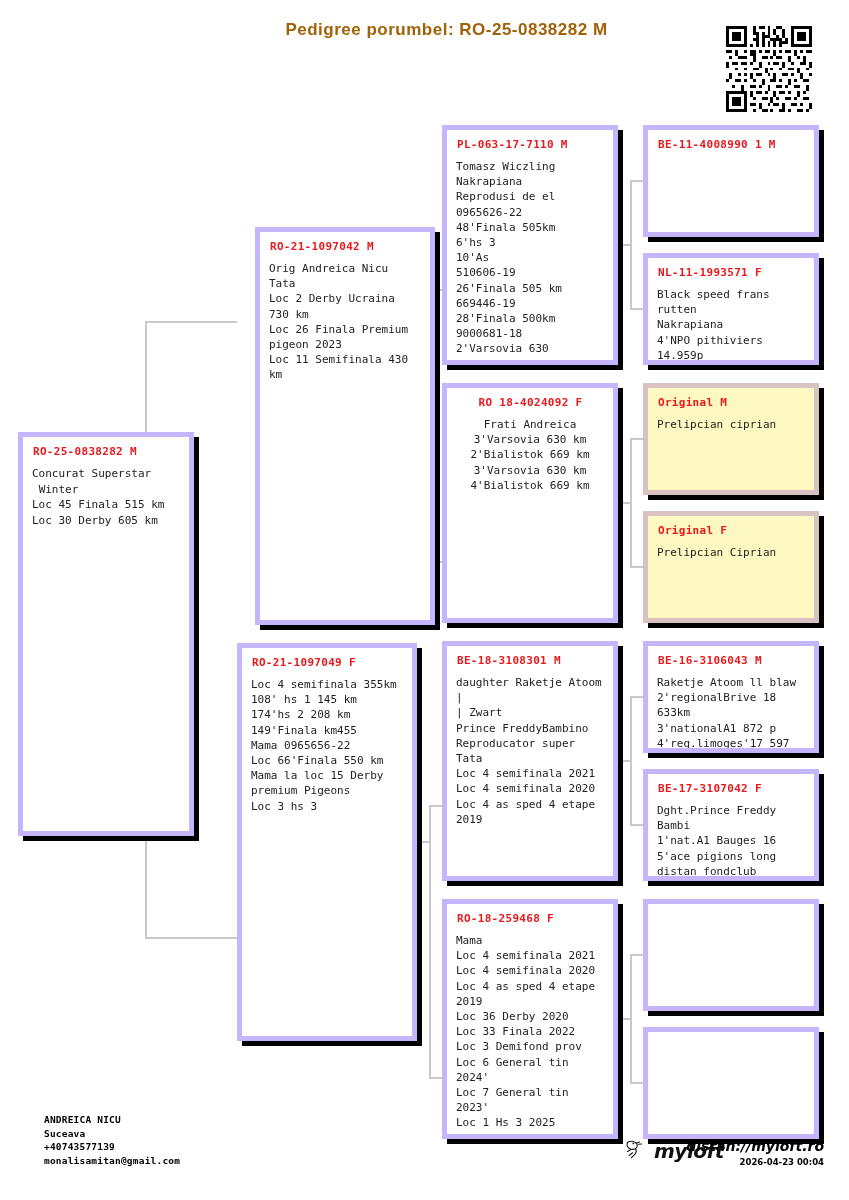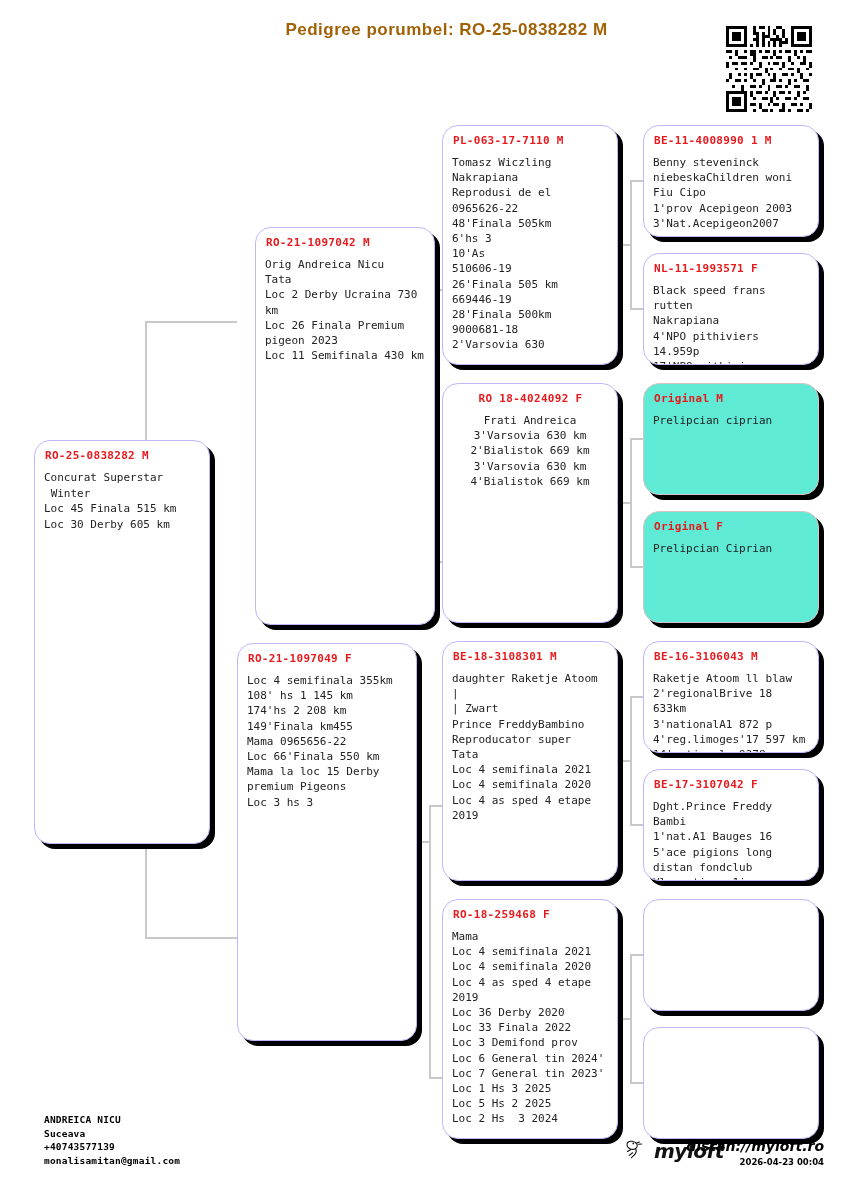--- a/index.html
+++ b/index.html
@@ -22,40 +22,40 @@
   .qr svg{display:block;}
 
   
   .lines{position:absolute;left:0;top:0;width:849px;height:1200px;pointer-events:none;}
 
   
   .card{
     position:absolute;
     box-sizing:border-box;
     background:#ffffff;
-    border:1px solid #c4b5fd;
-    border-radius:16px;
+    border:5px solid #c4b5fd;
+    border-radius:0;
     box-shadow:5px 5px 0 0 #000;
     padding:7px 9px 8px 9px;
     overflow:hidden;
   }
-  .card.pink{background:#5eead4;border-color:#d9c3c2;}
+  .card.pink{background:#fef9c3;border-color:#d9c3c2;}
   .card.empty{padding:0;}
   .card .hdr{
     color:#e8191d;font-size:11px;font-weight:bold;
     letter-spacing:0.3px;line-height:14px;margin:1px 0 7px 1px;
     white-space:nowrap;
   }
   .card .body{
     font-size:11px;line-height:15.2px;color:#222;
     white-space:pre-wrap;word-break:break-word;
   }
 
   
-  #root-card{left:34px;top:432px;width:176px;height:404px;margin-top:8px;}
+  #root-card{left:18px;top:432px;width:176px;height:404px;}
   #root-card .body{line-height:15.6px;}
 
   
   #g2-father{left:255px;top:227px;width:180px;height:398px;}
   #g2-mother{left:237px;top:643px;width:180px;height:398px;}
 
   
   #g3-ff{left:442px;top:125px;width:176px;height:240px;}
   #g3-fm{left:442px;top:383px;width:176px;height:240px;text-align:center;}
   #g3-mf{left:442px;top:641px;width:176px;height:240px;}
@@ -362,24 +362,20 @@
 Loc 3 Demifond prov
 Loc 6 General tin 2024'
 Loc 7 General tin 2023'
 Loc 1 Hs 3 2025
 Loc 5 Hs 2 2025
 Loc 2 Hs  3 2024</div>
   </div>
 
   <div class="card" id="g4-fff">
     <div class="hdr">BE-11-4008990 1 M</div>
-    <div class="body">Benny steveninck niebeskaChildren woni
-Fiu Cipo
-1'prov Acepigeon 2003
-3'Nat.Acepigeon2007</div>
   </div>
   <div class="card" id="g4-ffm">
     <div class="hdr">NL-11-1993571 F</div>
     <div class="body">Black speed frans rutten
 Nakrapiana
 4'NPO pithiviers 14.959p
 17'NPO pithiviers 12.987 Pigeons</div>
   </div>
   <div class="card pink" id="g4-fmf">
     <div class="hdr">Original M</div>

